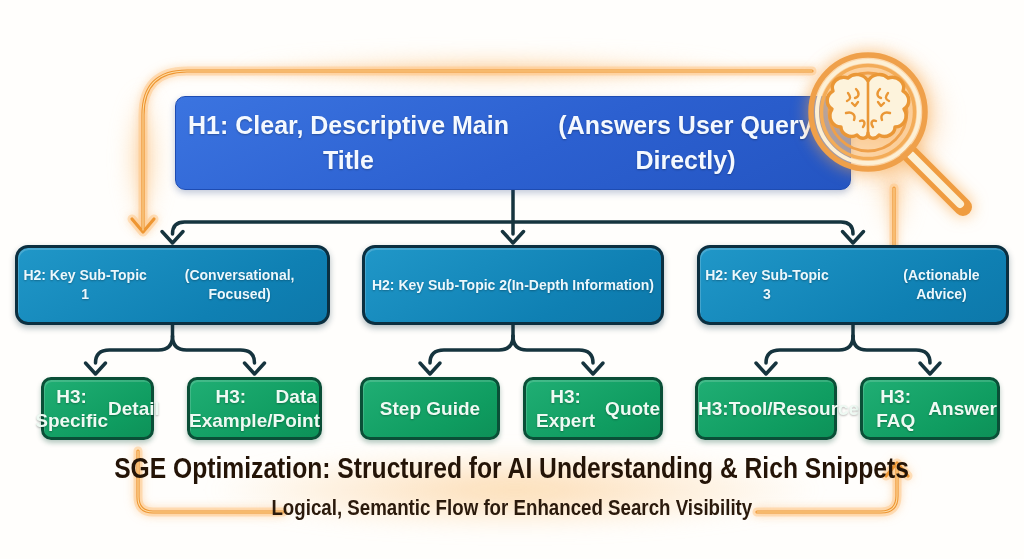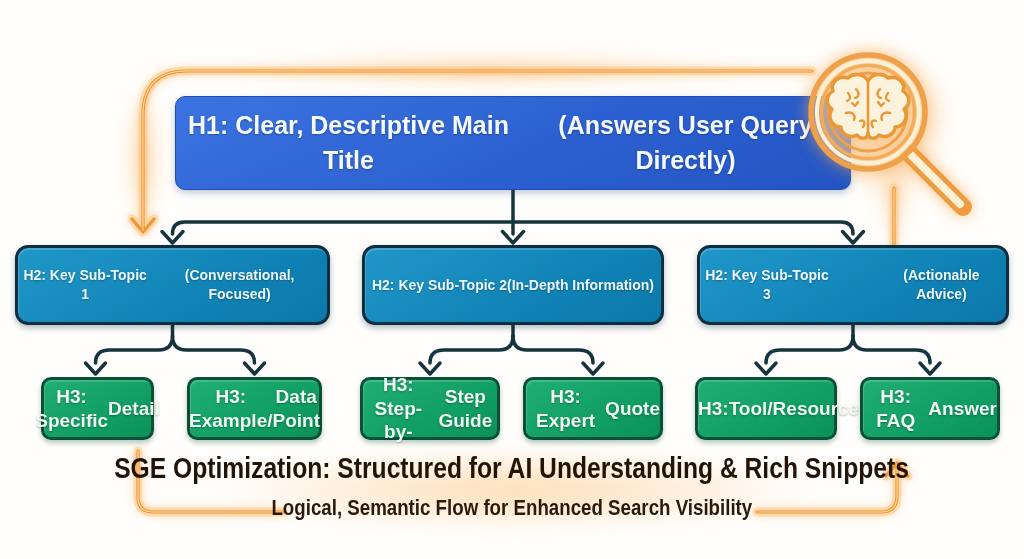--- a/index.html
+++ b/index.html
@@ -144,21 +144,20 @@
 
   <div class="box h3-box" style="left:41px;width:113px;">
     <div class="box-line">H3: Specific</div>
     <div class="box-line">Detail</div>
   </div>
   <div class="box h3-box" style="left:187px;width:135px;">
     <div class="box-line">H3: Example/</div>
     <div class="box-line">Data Point</div>
   </div>
   <div class="box h3-box" style="left:360px;width:140px;">
-    <div class="box-line">H3: Step-by-</div>
     <div class="box-line">Step Guide</div>
   </div>
   <div class="box h3-box" style="left:523px;width:140px;">
     <div class="box-line">H3: Expert</div>
     <div class="box-line">Quote</div>
   </div>
   <div class="box h3-box" style="left:695px;width:142px;justify-content:space-between;">
     <div class="box-line">H3:</div>
     <div class="box-line">Tool/Resource</div>
   </div>

